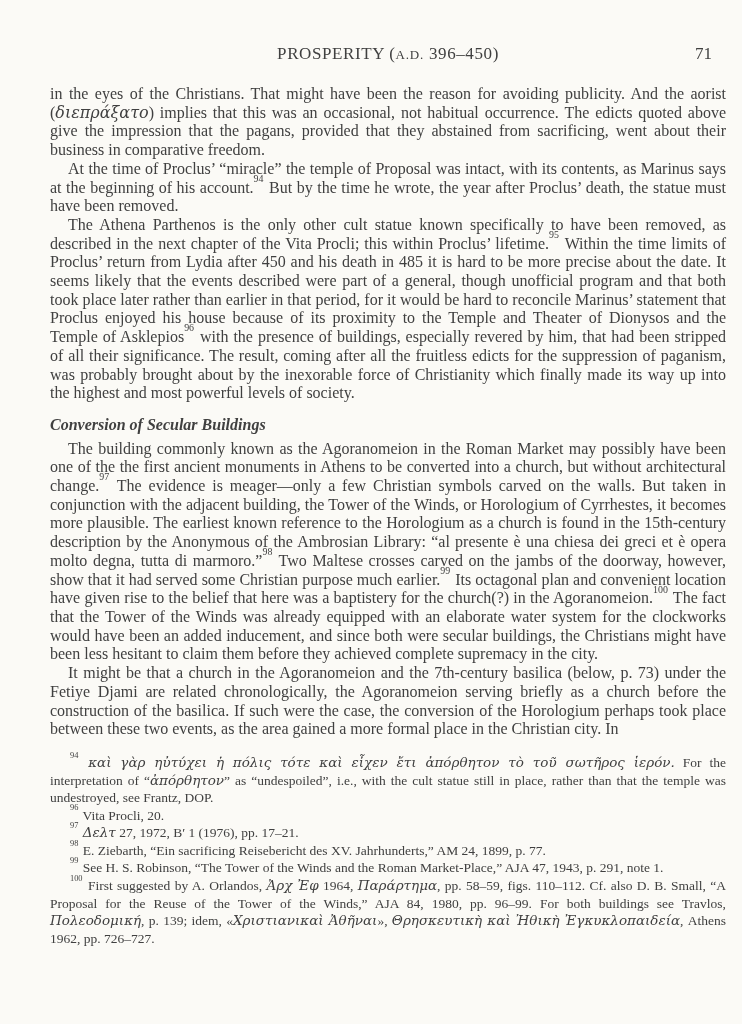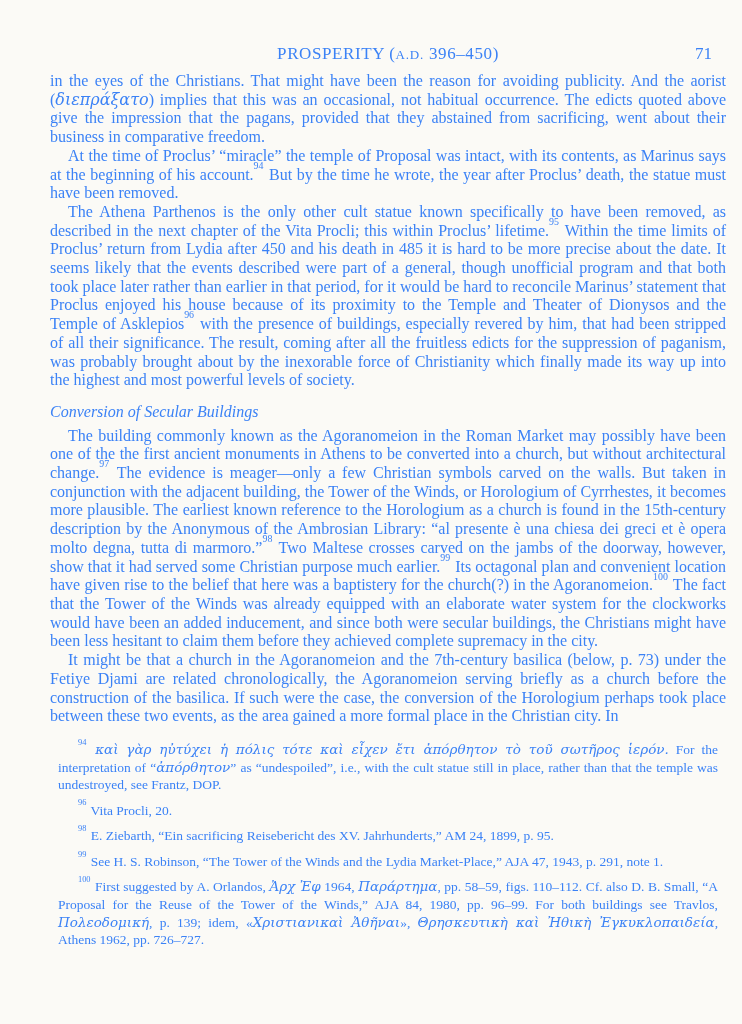--- a/index.html
+++ b/index.html
@@ -6,21 +6,21 @@
     margin: 0;
     padding: 0;
     background: #fbfaf6;
   }
   .page {
     position: relative;
     width: 742px;
     height: 1024px;
     box-sizing: border-box;
     background: #fbfaf6;
-    color: #3b82f6;
+    color: #404040;
     padding: 44px 16px 0 50px;
     overflow: hidden;
     font-family: "Liberation Serif", "DejaVu Serif", serif;
   }
   .running-head {
     position: relative;
     text-align: center;
     font-size: 17px;
     letter-spacing: 0.6px;
     height: 22px;
@@ -30,43 +30,43 @@
     letter-spacing: 0.8px;
   }
   .page-number {
     position: absolute;
     right: 14px;
     top: 0;
     font-size: 17px;
     letter-spacing: 0;
   }
   .body-text {
-    margin-top: 6px;
+    margin-top: 19px;
   }
   .body-text p.body-para {
     margin: 0;
     font-size: 16px;
     line-height: 18.7px;
     text-align: justify;
   }
   .body-text p.body-para.indent {
     text-indent: 18px;
   }
   .section-heading {
     font-style: italic;
-    font-weight: normal;
+    font-weight: bold;
     font-size: 16px;
     line-height: 18.7px;
     margin: 13px 0 5px 0;
   }
   .footnotes {
     margin-top: 15px;
   }
   .footnotes p.footnote {
-    margin: 8px;
+    margin: 0;
     font-size: 13.5px;
     line-height: 17.6px;
     text-align: justify;
     text-indent: 20px;
   }
   sup.fnref {
     font-size: 62%;
     line-height: 0;
     position: relative;
     top: -0.45em;
@@ -93,17 +93,18 @@
       <p class="body-para indent"><span>At the time of Proclus’ “miracle” the temple of Proposal was intact, with its contents, as Marinus says at the beginning of his account.</span><sup class="fnref">94</sup><span> But by the time he wrote, the year after Proclus’ death, the statue must have been removed.</span></p>
       <p class="body-para indent"><span>The Athena Parthenos is the only other cult statue known specifically to have been removed, as described in the next chapter of the </span><span class="it">Vita Procli</span><span>; this within Proclus’ lifetime.</span><sup class="fnref">95</sup><span> Within the time limits of Proclus’ return from Lydia after 450 and his death in 485 it is hard to be more precise about the date. It seems likely that the events described were part of a general, though unofficial program and that both took place later rather than earlier in that period, for it would be hard to reconcile Marinus’ statement that Proclus enjoyed his house because of its proximity to the Temple and Theater of Dionysos and the Temple of Asklepios</span><sup class="fnref">96</sup><span> with the presence of buildings, especially revered by him, that had been stripped of all their significance. The result, coming after all the fruitless edicts for the suppression of paganism, was probably brought about by the inexorable force of Christianity which finally made its way up into the highest and most powerful levels of society.</span></p>
       <h2 class="section-heading"><span>Conversion of Secular Buildings</span></h2>
       <p class="body-para indent"><span>The building commonly known as the Agoranomeion in the Roman Market may possibly have been one of the the first ancient monuments in Athens to be converted into a church, but without architectural change.</span><sup class="fnref">97</sup><span> The evidence is meager—only a few Christian symbols carved on the walls. But taken in conjunction with the adjacent building, the Tower of the Winds, or Horologium of Cyrrhestes, it becomes more plausible. The earliest known reference to the Horologium as a church is found in the 15th-century description by the Anonymous of the Ambrosian Library: “al presente è una chiesa dei greci et è opera molto degna, tutta di marmoro.”</span><sup class="fnref">98</sup><span> Two Maltese crosses carved on the jambs of the doorway, however, show that it had served some Christian purpose much earlier.</span><sup class="fnref">99</sup><span> Its octagonal plan and convenient location have given rise to the belief that here was a baptistery for the church(?) in the Agoranomeion.</span><sup class="fnref">100</sup><span> The fact that the Tower of the Winds was already equipped with an elaborate water system for the clockworks would have been an added inducement, and since both were secular buildings, the Christians might have been less hesitant to claim them before they achieved complete supremacy in the city.</span></p>
       <p class="body-para indent"><span>It might be that a church in the Agoranomeion and the 7th-century basilica (below, p. 73) under the Fetiye Djami are related chronologically, the Agoranomeion serving briefly as a church before the construction of the basilica. If such were the case, the conversion of the Horologium perhaps took place between these two events, as the area gained a more formal place in the Christian city. In</span></p>
     </main>
 
   <section class="footnotes" id="footnotes">
       <p class="footnote"><sup class="fnref">94</sup><span class="greek"> καὶ γὰρ ηὐτύχει ἡ πόλις τότε καὶ εἶχεν ἔτι ἀπόρθητον τὸ τοῦ σωτῆρος ἱερόν.</span><span> For the interpretation of “</span><span class="greek">ἀπόρθητον</span><span>” as “undespoiled”, i.e., with the cult statue still in place, rather than that the temple was undestroyed, see Frantz, </span><span class="it">DOP</span><span>.</span></p>
       <p class="footnote"><sup class="fnref">96</sup><span> </span><span class="it">Vita Procli</span><span>, 20.</span></p>
-      <p class="footnote"><sup class="fnref">98</sup><span> E. Ziebarth, “Ein sacrificing Reisebericht des XV. Jahrhunderts,” </span><span class="it">AM</span><span> 24, 1899, p. 95.</span></p>
-      <p class="footnote"><sup class="fnref">99</sup><span> See H. S. Robinson, “The Tower of the Winds and the Lydia Market-Place,” </span><span class="it">AJA</span><span> 47, 1943, p. 291, note 1.</span></p>
+      <p class="footnote"><sup class="fnref">97</sup><span> </span><span class="greek">Δελτ</span><span> 27, 1972, Β′ 1 (1976), pp. 17–21.</span></p>
+      <p class="footnote"><sup class="fnref">98</sup><span> E. Ziebarth, “Ein sacrificing Reisebericht des XV. Jahrhunderts,” </span><span class="it">AM</span><span> 24, 1899, p. 77.</span></p>
+      <p class="footnote"><sup class="fnref">99</sup><span> See H. S. Robinson, “The Tower of the Winds and the Roman Market-Place,” </span><span class="it">AJA</span><span> 47, 1943, p. 291, note 1.</span></p>
       <p class="footnote"><sup class="fnref">100</sup><span> First suggested by A. Orlandos, </span><span class="greek">Ἀρχ Ἐφ</span><span> 1964, </span><span class="greek">Παράρτημα</span><span>, pp. 58–59, figs. 110–112. Cf. also D. B. Small, “A Proposal for the Reuse of the Tower of the Winds,” </span><span class="it">AJA</span><span> 84, 1980, pp. 96–99. For both buildings see Travlos, </span><span class="greek">Πολεοδομική</span><span>, p. 139; </span><span class="it">idem</span><span>, «</span><span class="greek">Χριστιανικαὶ Ἀθῆναι</span><span>», </span><span class="greek">Θρησκευτικὴ καὶ Ἠθικὴ Ἐγκυκλοπαιδεία</span><span>, Athens 1962, pp. 726–727.</span></p>
     </section>
 </div>
 
 </body></html>

